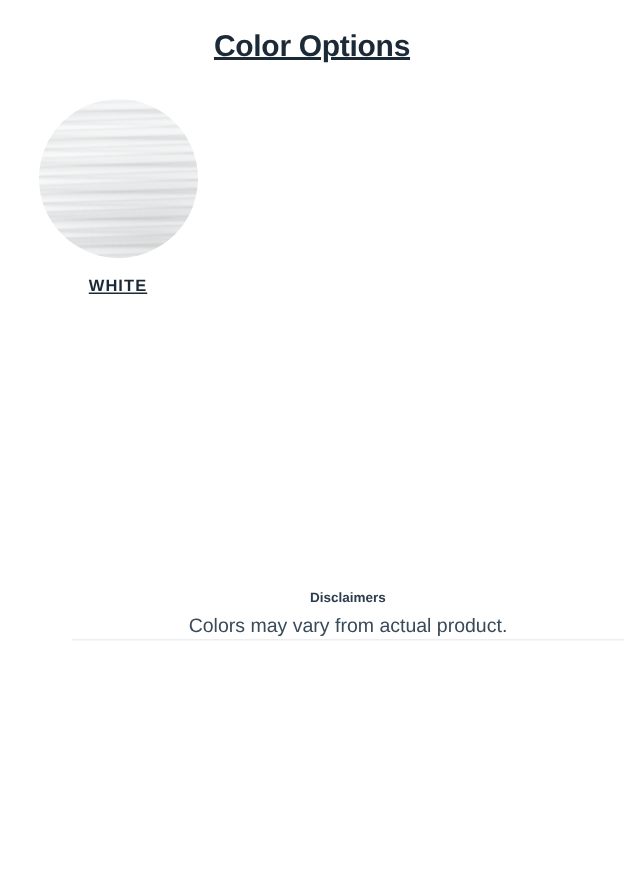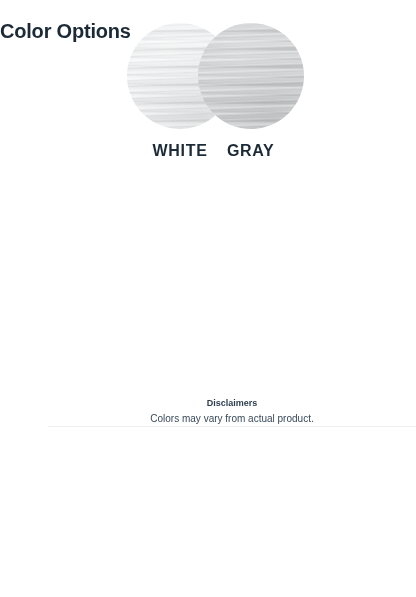--- a/index.html
+++ b/index.html
@@ -15,21 +15,22 @@
     color: #1b2a36;
     position: relative;
     overflow: hidden;
   }
 
   .page {
     width: 416px;
     height: 435px;
     position: relative;
     display: flex;
-    flex-direction: row;
+    flex-direction: column;
+    text-decoration: underline;
   }
 
   
   .page-title {
     text-align: center;
     font-size: 20px;
     font-weight: bold;
     letter-spacing: -0.2px;
     color: #1b2a36;
     margin-top: 19px;
@@ -119,21 +120,21 @@
     inset: 0;
     border-radius: 50%;
     background: radial-gradient(ellipse 130% 110% at 45% 35%,
       rgba(255,255,255,0.035) 0%,
       rgba(255,255,255,0.00) 60%);
     pointer-events: none;
   }
 
   .swatch-label {
     margin-top: 13px;
-    font-size: 16px;
+    font-size: 11px;
     font-weight: bold;
     letter-spacing: 0.7px;
     color: #1b2a36;
     text-align: center;
     text-transform: uppercase;
     white-space: nowrap;
   }
 
   
   .footer {
@@ -147,21 +148,21 @@
   }
 
   .footer-heading {
     font-size: 9px;
     font-weight: bold;
     color: #2c3d4d;
     line-height: 1.5;
   }
 
   .footer-note {
-    font-size: 10px;
+    font-size: 13px;
     font-weight: normal;
     color: #394a59;
     line-height: 1.5;
     margin-top: 1px;
   }
 
   .footer-divider {
     position: absolute;
     left: 0;
     right: 0;
@@ -178,26 +179,20 @@
   <h1 class="page-title">Color Options</h1>
 
   <div class="swatch-grid">
 
   <div class="swatch-cell">
         <div class="swatch-disc-wrap">
           <div class="swatch-disc textured" style="background: rgb(244, 245, 246);"></div>
         </div>
         <div class="swatch-label">WHITE</div>
       </div>
-      <div class="swatch-cell">
-        <div class="swatch-disc-wrap">
-          <div class="swatch-disc textured" style="background: rgb(211, 213, 214);"></div>
-        </div>
-        <div class="swatch-label">GRAY</div>
-      </div>
     </div>
 
   <div class="footer">
     <div class="footer-heading">Disclaimers</div>
     <div class="footer-note">Colors may vary from actual product.</div>
     <div class="footer-divider"></div>
   </div>
 
 </div>
 

